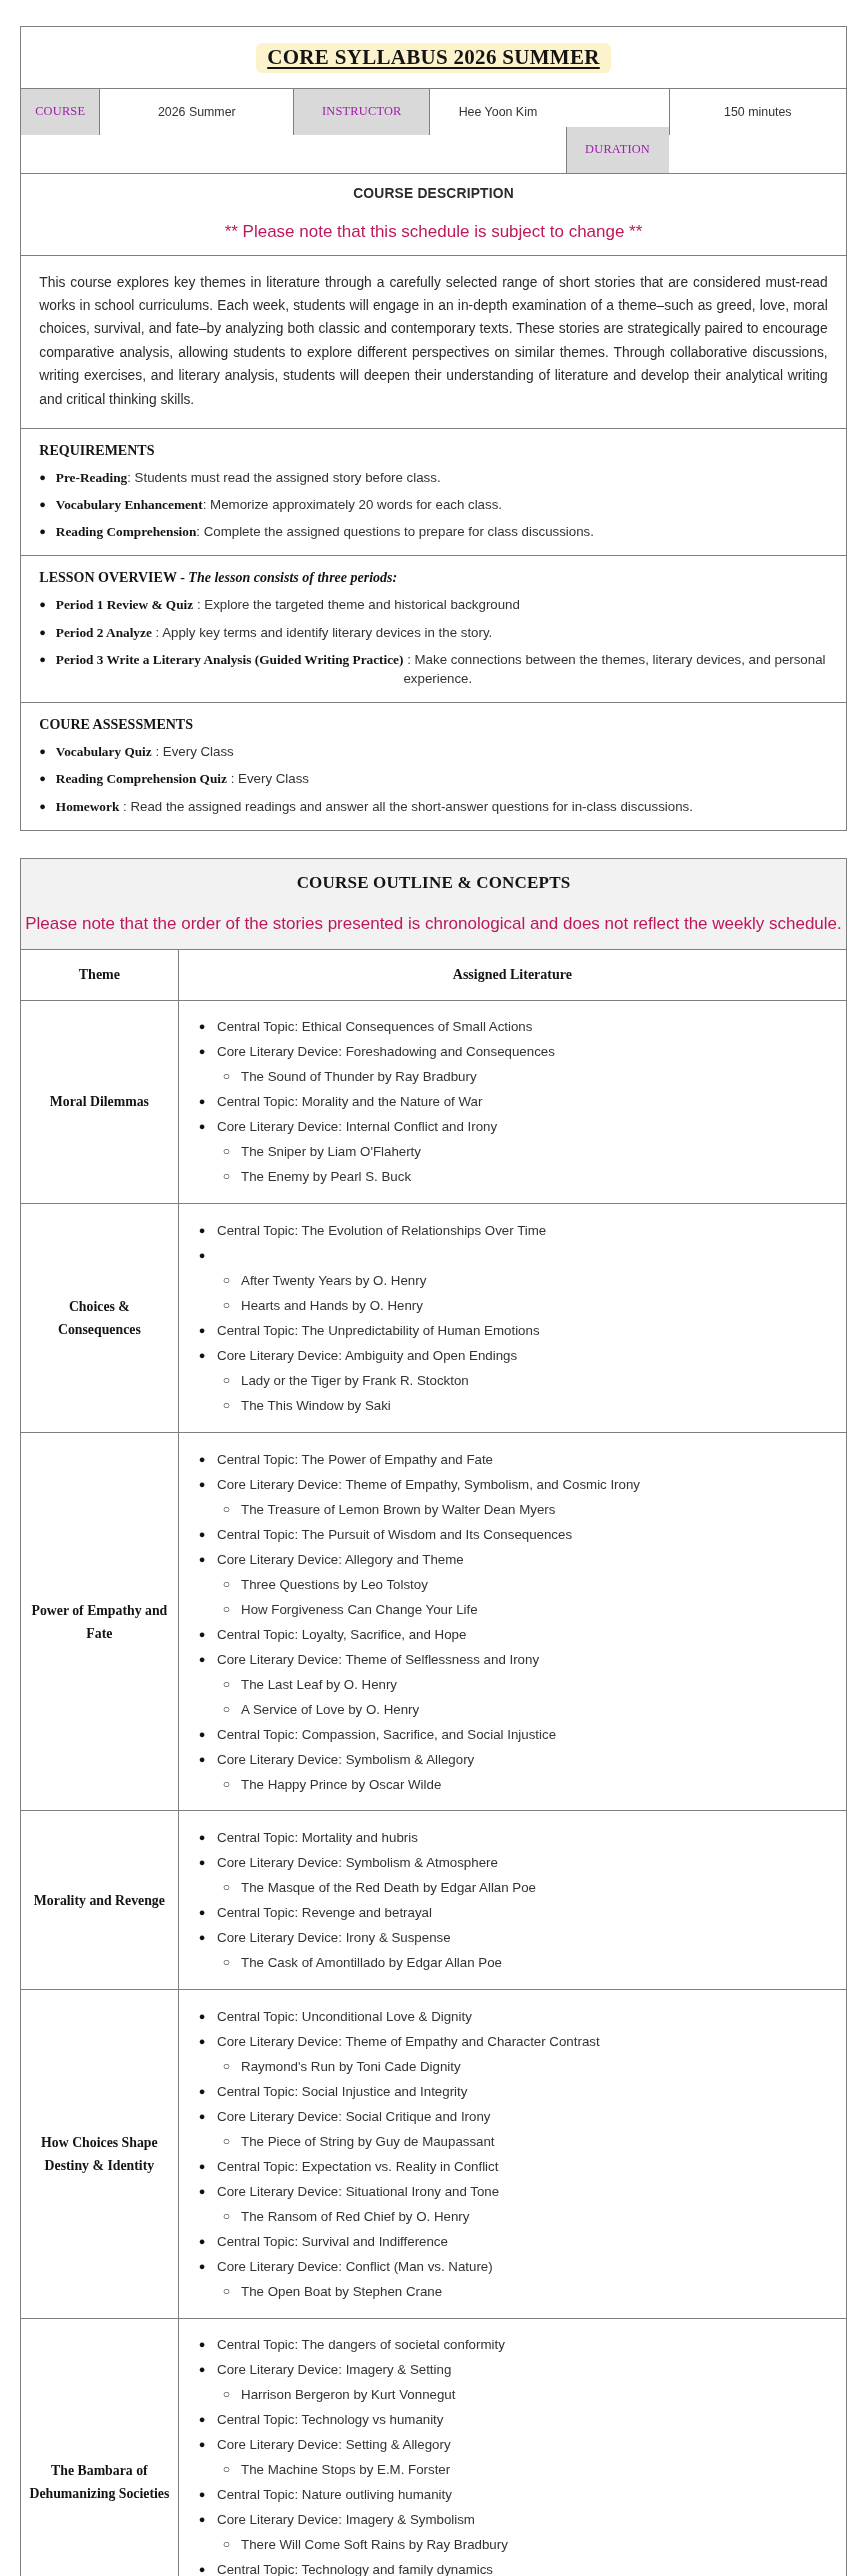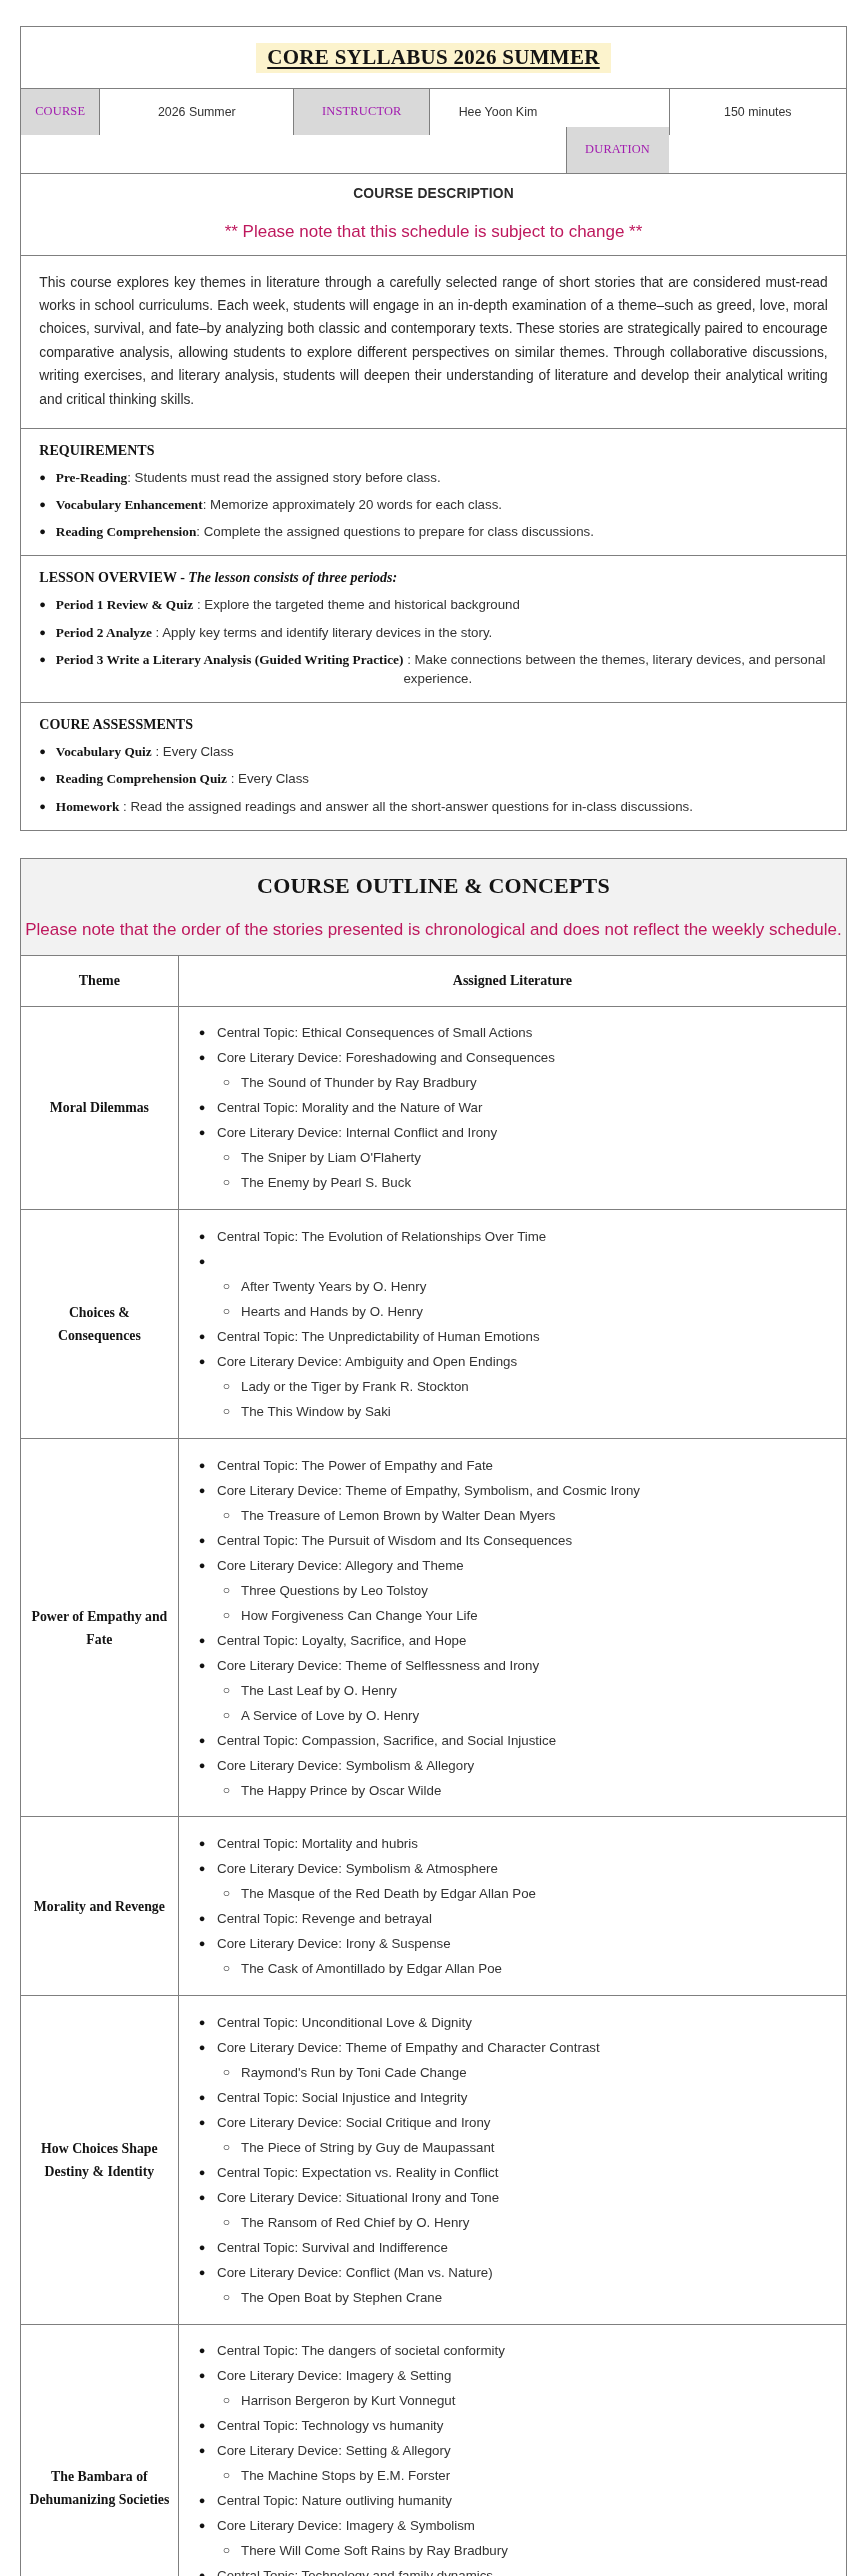--- a/index.html
+++ b/index.html
@@ -15,21 +15,21 @@
   .frame { border:1.8px solid #7f7f7f; background:#fff; }
 
   
   .title-row { text-align:center; padding:15.6px 0 14.7px 0; }
   .title-hl {
     display:inline-block;
     background:#fcf3cd;
     font-family:"Liberation Serif", serif;
     font-weight:bold; font-size:21px; color:#141414;
     text-decoration:underline; text-underline-offset:2.8px;
-    padding:2.8px 11px; letter-spacing:0.3px;
+    padding:2.8px 11px; letter-spacing:0.3px;border-radius:6px;
   }
   .info-row { display:flex; border-top:1.8px solid #7f7f7f; }
   .info-cell {
     display:flex; align-items:center; justify-content:center;
     height:46px; box-sizing:border-box; border-left:0.9px solid #7f7f7f;
   }
   .info-cell:first-child { border-left:none; }
   .info-label {
     background:#d9d9d9;
     font-family:"Liberation Serif", serif; font-weight:normal;
@@ -62,21 +62,21 @@
     flex:0 0 auto; font-family:"Liberation Serif", serif;
     font-weight:bold; color:#141414; white-space:pre;
   }
   .li .tx { color:#333; white-space:pre-wrap; }
 
   
   .gap { height:27.5px; }
   .outline-head { background:#f2f2f2; text-align:center; padding:13.8px 0 14.7px 0; }
   .outline-title {
     font-family:"Liberation Serif", serif; font-weight:bold;
-    font-size:22px; color:#141414; letter-spacing:0.2px;
+    font-size:17px; color:#141414; letter-spacing:0.2px;
   }
   .col-head { display:flex; border-top:0.9px solid #7f7f7f; background:#fff; }
   .theme-col, .lit-col {
     display:flex; align-items:center; justify-content:center;
     height:50px; box-sizing:border-box;
     font-family:"Liberation Serif", serif; font-weight:bold;
     font-size:14px; color:#141414;
   }
   .theme-col { width:19%; }
   .lit-col { width:81%; border-left:0.9px solid #7f7f7f; }
@@ -371,21 +371,21 @@
             <div class="oline topic">
               <span class="mark">●</span>
               <span>Central Topic: Unconditional Love &amp; Dignity</span>
             </div>
             <div class="oline topic">
               <span class="mark">●</span>
               <span>Core Literary Device: Theme of Empathy and Character Contrast</span>
             </div>
             <div class="oline story">
               <span class="mark">○</span>
-              <span>Raymond's Run by Toni Cade Change</span>
+              <span>Raymond's Run by Toni Cade Dignity</span>
             </div>
             <div class="oline topic">
               <span class="mark">●</span>
               <span>Central Topic: Social Injustice and Integrity</span>
             </div>
             <div class="oline topic">
               <span class="mark">●</span>
               <span>Core Literary Device: Social Critique and Irony</span>
             </div>
             <div class="oline story">

